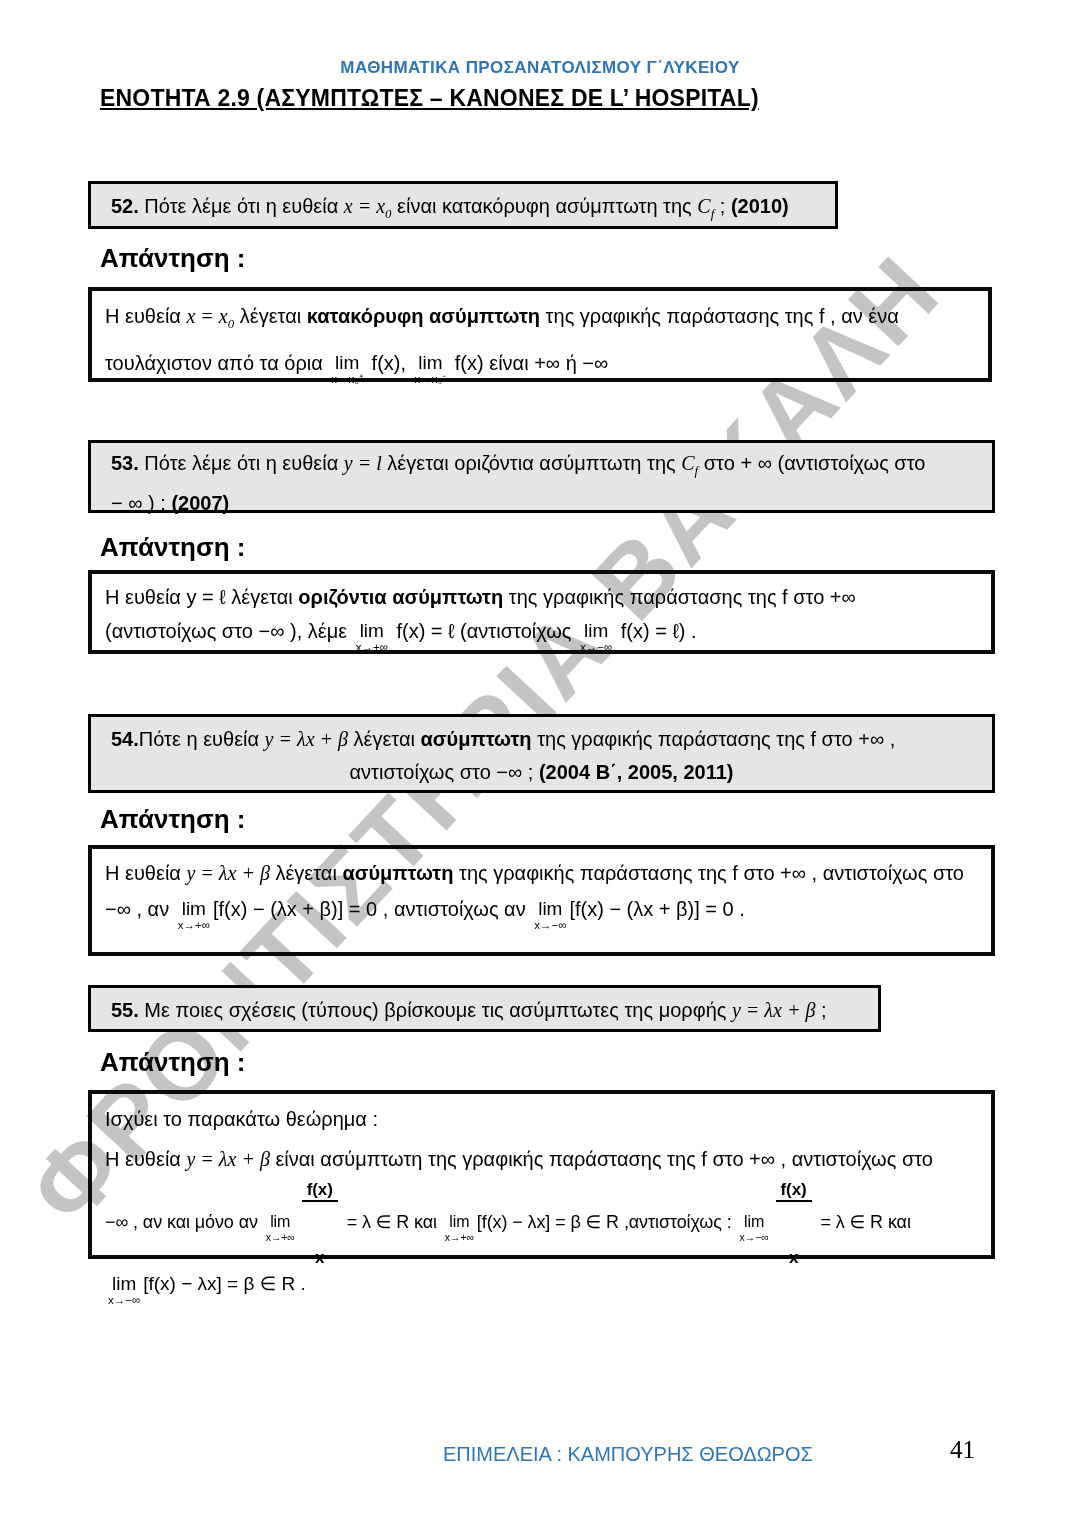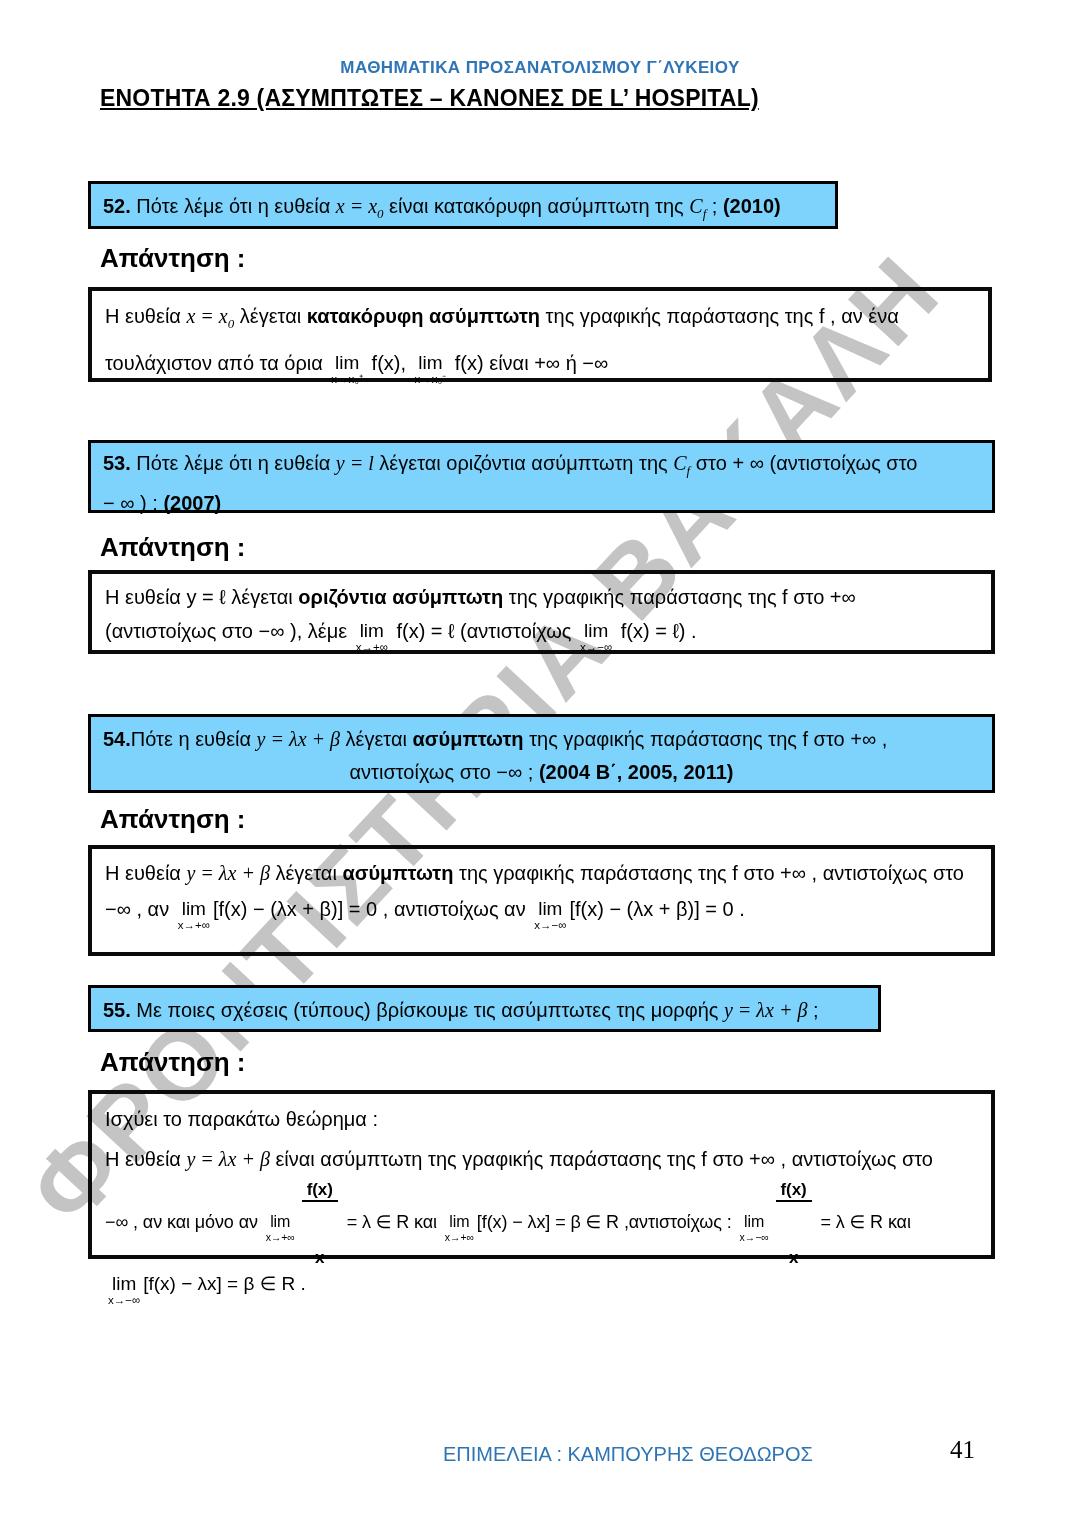--- a/index.html
+++ b/index.html
@@ -7,22 +7,22 @@
   .page{position:absolute;left:0;top:0;width:1080px;height:1527px;background:#fff;overflow:hidden;}
 
   .watermark{position:absolute;left:48px;top:1150px;transform:rotate(-47deg);transform-origin:0 50%;
     font-size:100px;font-weight:bold;letter-spacing:4px;color:#b6b6b6;opacity:.8;white-space:nowrap;z-index:1;}
 
   .header{position:absolute;top:58px;left:0;width:100%;text-align:center;font-size:17px;font-weight:bold;
     color:#2E75B6;letter-spacing:.4px;z-index:2;}
   .title{position:absolute;top:85px;left:100px;font-size:23px;font-weight:bold;text-decoration:underline;
     letter-spacing:.2px;z-index:2;}
 
-  .qbar{position:absolute;left:88px;background:#7dd3fc;border:3px solid #000;box-sizing:border-box;
-    font-size:20px;line-height:30px;padding:7px 12px;z-index:2;}
+  .qbar{position:absolute;left:88px;background:#e5e5e5;border:3px solid #000;box-sizing:border-box;
+    font-size:20px;line-height:30px;padding:7px 20px;z-index:2;}
   .abox{position:absolute;left:88px;border:4px solid #0a0a0a;box-sizing:border-box;background:transparent;
     font-size:20px;line-height:30px;padding:10px 13px;z-index:2;}
   .anslabel{position:absolute;left:100px;font-size:26px;font-weight:bold;z-index:2;}
 
   .b{font-weight:bold;}
   .yr{font-weight:bold;}
   .m{font-family:"Liberation Serif",serif;font-style:italic;}
   .m sub{font-size:.65em;font-style:italic;}
   .ln{white-space:nowrap;}
 

